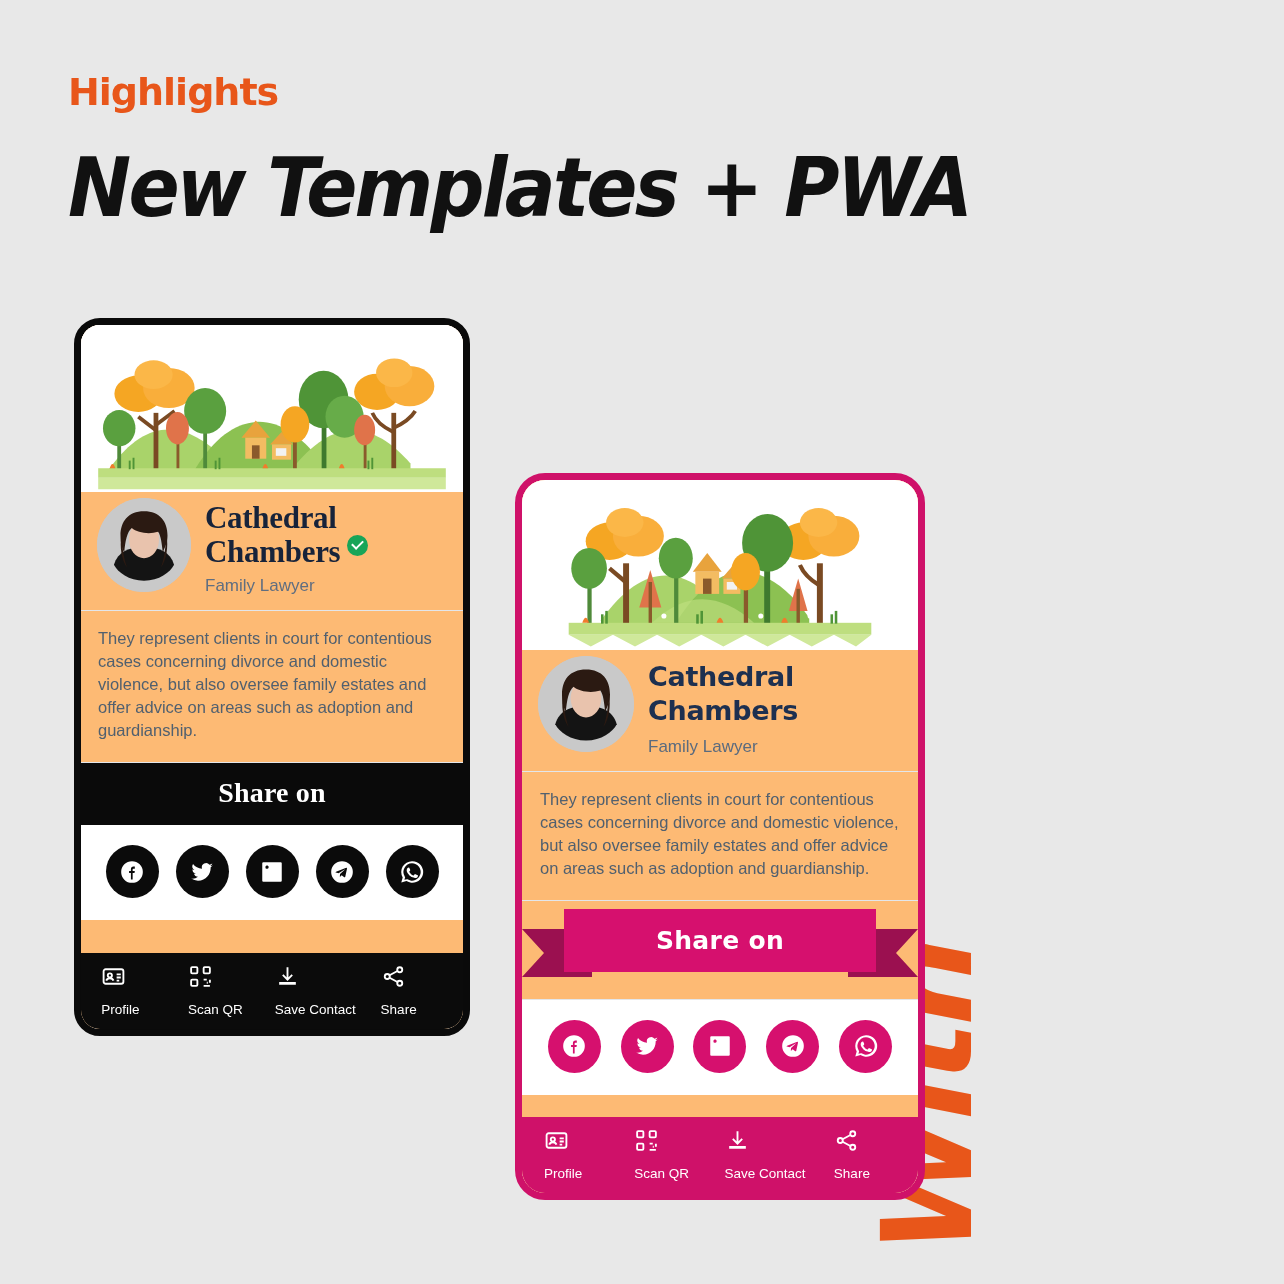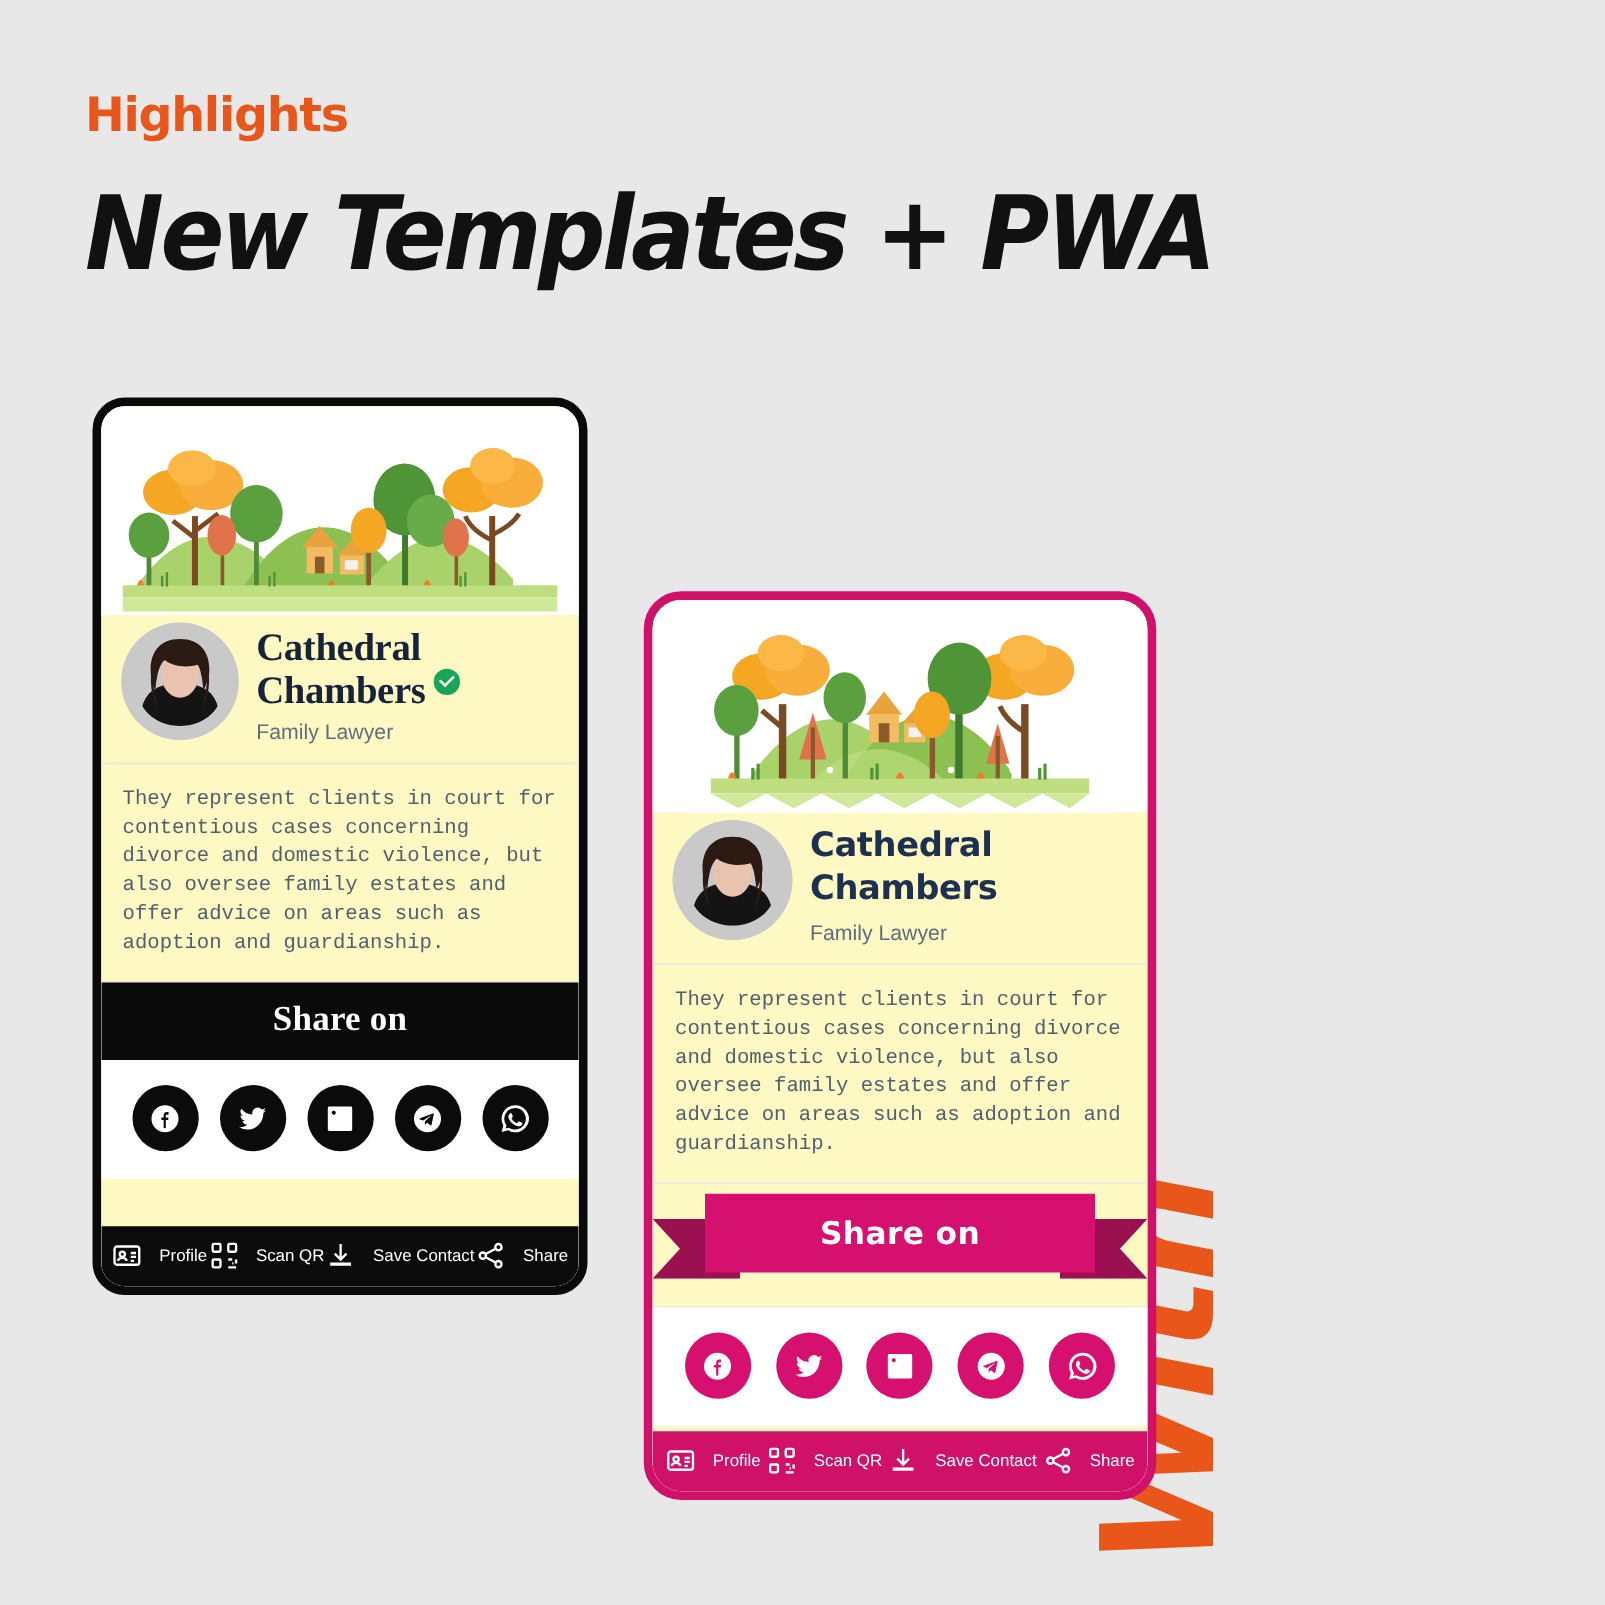--- a/index.html
+++ b/index.html
@@ -62,21 +62,21 @@
   
   .phone{
     position:absolute;
     background:#fff;
     overflow:hidden;
     z-index:3;
   }
   .phone-inner{
     width:100%; height:100%;
     display:flex; flex-direction:column;
-    background:#fef9c3;
+    background:#fdba74;
     overflow:hidden;
   }
 
   
   #card-dark{
     left:74px; top:318px;
     width:396px; height:718px;
     border:7px solid #0a0a0a;
     border-radius:26px;
   }
@@ -145,21 +145,21 @@
   #card-pink .role{ font-size:17px; color:#5b6b7e; margin-top:9px;}
 
   .divider{ height:1px; background:#e3e6ea; width:100%; }
 
   
   .bio{
     padding:16px 17px 20px 17px;
     font-size:16.5px;
     line-height:1.40;
     color:#51606f;
-    font-family:Liberation Mono, monospace;
+    font-family:Liberation Sans, sans-serif;
   }
   #card-pink .bio{ font-size:16.5px; line-height:1.40; padding:16px 18px 20px 18px;}
 
   
   .share-bar-dark{
     background:#0a0a0a; color:#fff;
     text-align:center;
     font-family:"Liberation Serif", serif;
     font-weight:700;
     font-size:28px;
@@ -210,21 +210,21 @@
 
   
   .bottom-nav{
     margin-top:auto;
     display:flex; justify-content:space-around; align-items:flex-end;
     padding:11px 8px 12px;
   }
   #card-dark .bottom-nav{ background:#0b0b0b; }
   #card-pink .bottom-nav{ background:#cf1169; }
   .nav-item{
-    display:flex; flex-direction:row; align-items:center; gap:13px;
+    display:flex; flex-direction:column; align-items:flex-start; gap:13px;
     color:#fff; min-width:62px;
   }
   .nav-item svg{ width:25px; height:25px; fill:none; stroke:#fff; stroke-width:1.8; }
   .nav-label{
     font-size:13.5px; color:#fff;
     font-family:"Liberation Sans", sans-serif;
   }
 </style>
 </head>
 <body>

